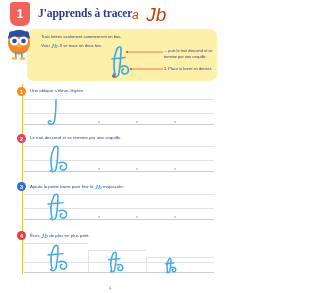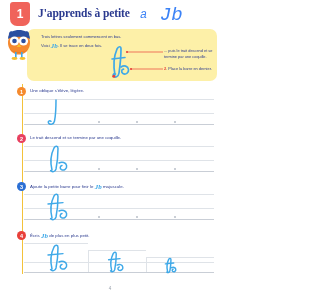--- a/index.html
+++ b/index.html
@@ -33,23 +33,23 @@
   .header-title {
     position: absolute; left: 38px; top: 7px;
     font-size: 11.5px;
     font-weight: bold;
     color: #2b3a8f;
     font-family: "Liberation Serif", serif;
     letter-spacing: -0.1px;
     white-space: nowrap;
   }
   .header-letters {
-    position: absolute; left: 140px; top: 2px;
-    color: #3b82f6;
-    font-family: Liberation Mono, monospace;
+    position: absolute; left: 132px; top: 2px;
+    color: #c2410c;
+    font-family: Liberation Sans, sans-serif;
     font-style: italic;
     white-space: nowrap;
   }
   .hl-a { font-size: 12px; }
   .hl-b { font-size: 19px; position: relative; top: 2px; margin-left: 3px; }
 
   
   .info-panel {
     position: absolute; left: 27px; top: 29px;
     width: 190px; height: 52px;
@@ -142,21 +142,21 @@
     font-size: 4.5px; color: #9aa2ad;
   }
 </style>
 </head>
 <body>
 
 <div id="page">
 
   <div class="header">
     <div class="lesson-badge">1</div>
-    <div class="header-title">J'apprends à petite</div>
+    <div class="header-title">J'apprends à tracer</div>
     <div class="header-letters">
       <span class="hl-a">a</span>
       <span class="hl-b">Jb</span>
     </div>
   </div>
 
   <div class="info-panel">
     <div class="info-line1">Trois lettres seulement commencent en bas.</div>
     <div class="info-line2">
       <span>Voici</span>

